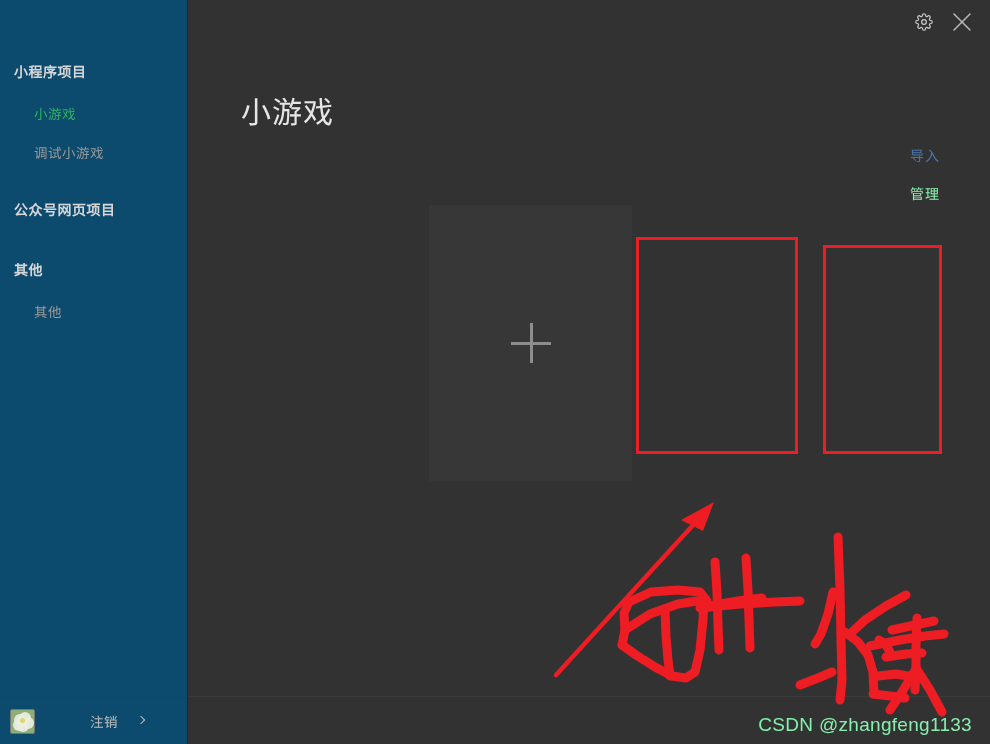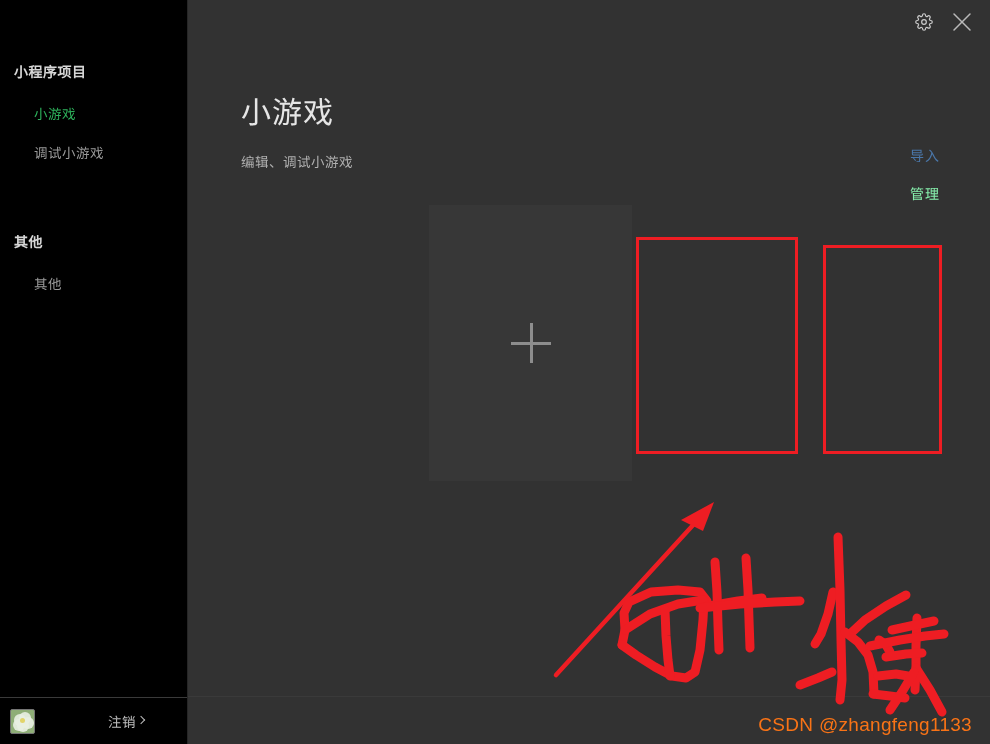--- a/index.html
+++ b/index.html
@@ -24,21 +24,21 @@
     background: #2b2b2b;
     overflow: hidden;
   }
 
   
   .sidebar {
     position: relative;
     width: 188px;
     height: 744px;
     flex: 0 0 188px;
-    background: #000000;
+    background: #0c4a6e;
     box-sizing: border-box;
     border-right: 1px solid #262626;
   }
 
   .sidebar-scroll {
     position: absolute;
     top: 0; left: 0; right: 0;
     bottom: 47px;
     padding-top: 58px;
   }
@@ -113,21 +113,21 @@
     width: 5px; height: 5px;
     border-radius: 50%;
     background: #e2d46a;
   }
 
   .logout {
     margin-left: auto;
     margin-right: 43px;
     display: flex;
     align-items: center;
-    gap: 2px;
+    gap: 20px;
     font-size: 13.5px;
     color: #bdbdbd;
     cursor: pointer;
     user-select: none;
     letter-spacing: .5px;
   }
   .chev {
     display: inline-block;
     width: 5px; height: 5px;
     border-right: 1.4px solid #bdbdbd;
@@ -250,21 +250,21 @@
     height: 744px;
     pointer-events: none;
   }
 
   
   .watermark {
     position: absolute;
     right: 18px;
     bottom: 8px;
     font-size: 19px;
-    color: #f97316;
+    color: #86efac;
     letter-spacing: .3px;
     user-select: none;
   }
 
   .bottom-rule {
     position: absolute;
     left: 0; right: 0;
     bottom: 47px;
     height: 1px;
     background: #3a3a3a;
@@ -281,20 +281,21 @@
       <div class="nav-group">
         <div class="nav-group-title">小程序项目</div>
         <div class="nav-gap-sm"></div>
         <div class="nav-item active" style="color: rgb(46, 179, 92);">小游戏</div>
         <div class="nav-item">调试小游戏</div>
       </div>
 
       <div class="nav-gap-lg"></div>
 
       <div class="nav-group">
+        <div class="nav-group-title">公众号网页项目</div>
         <div class="nav-gap-sm"></div>
       </div>
 
       <div class="nav-gap-lg"></div>
 
       <div class="nav-group">
         <div class="nav-group-title">其他</div>
         <div class="nav-gap-sm"></div>
         <div class="nav-item">其他</div>
       </div>
@@ -329,21 +330,20 @@
       <div class="win-btn">
         <svg width="24" height="24" viewBox="0 0 24 24" stroke="#b9b9b9" stroke-width="1.5" fill="none" stroke-linecap="round">
           <line x1="4" y1="4" x2="20" y2="20"></line>
           <line x1="20" y1="4" x2="4" y2="20"></line>
         </svg>
       </div>
     </div>
 
     <div class="content">
       <h1 class="page-title">小游戏</h1>
-      <p class="page-sub">编辑、调试小游戏</p>
     </div>
 
     <div class="actions">
       <span class="action-link" style="color: rgb(74, 118, 168);">导入</span>
       <span class="action-link" style="color: #86efac;">管理</span>
     </div>
 
     <div class="card-grid">
       <div class="add-card">
         <span class="plus"></span>

